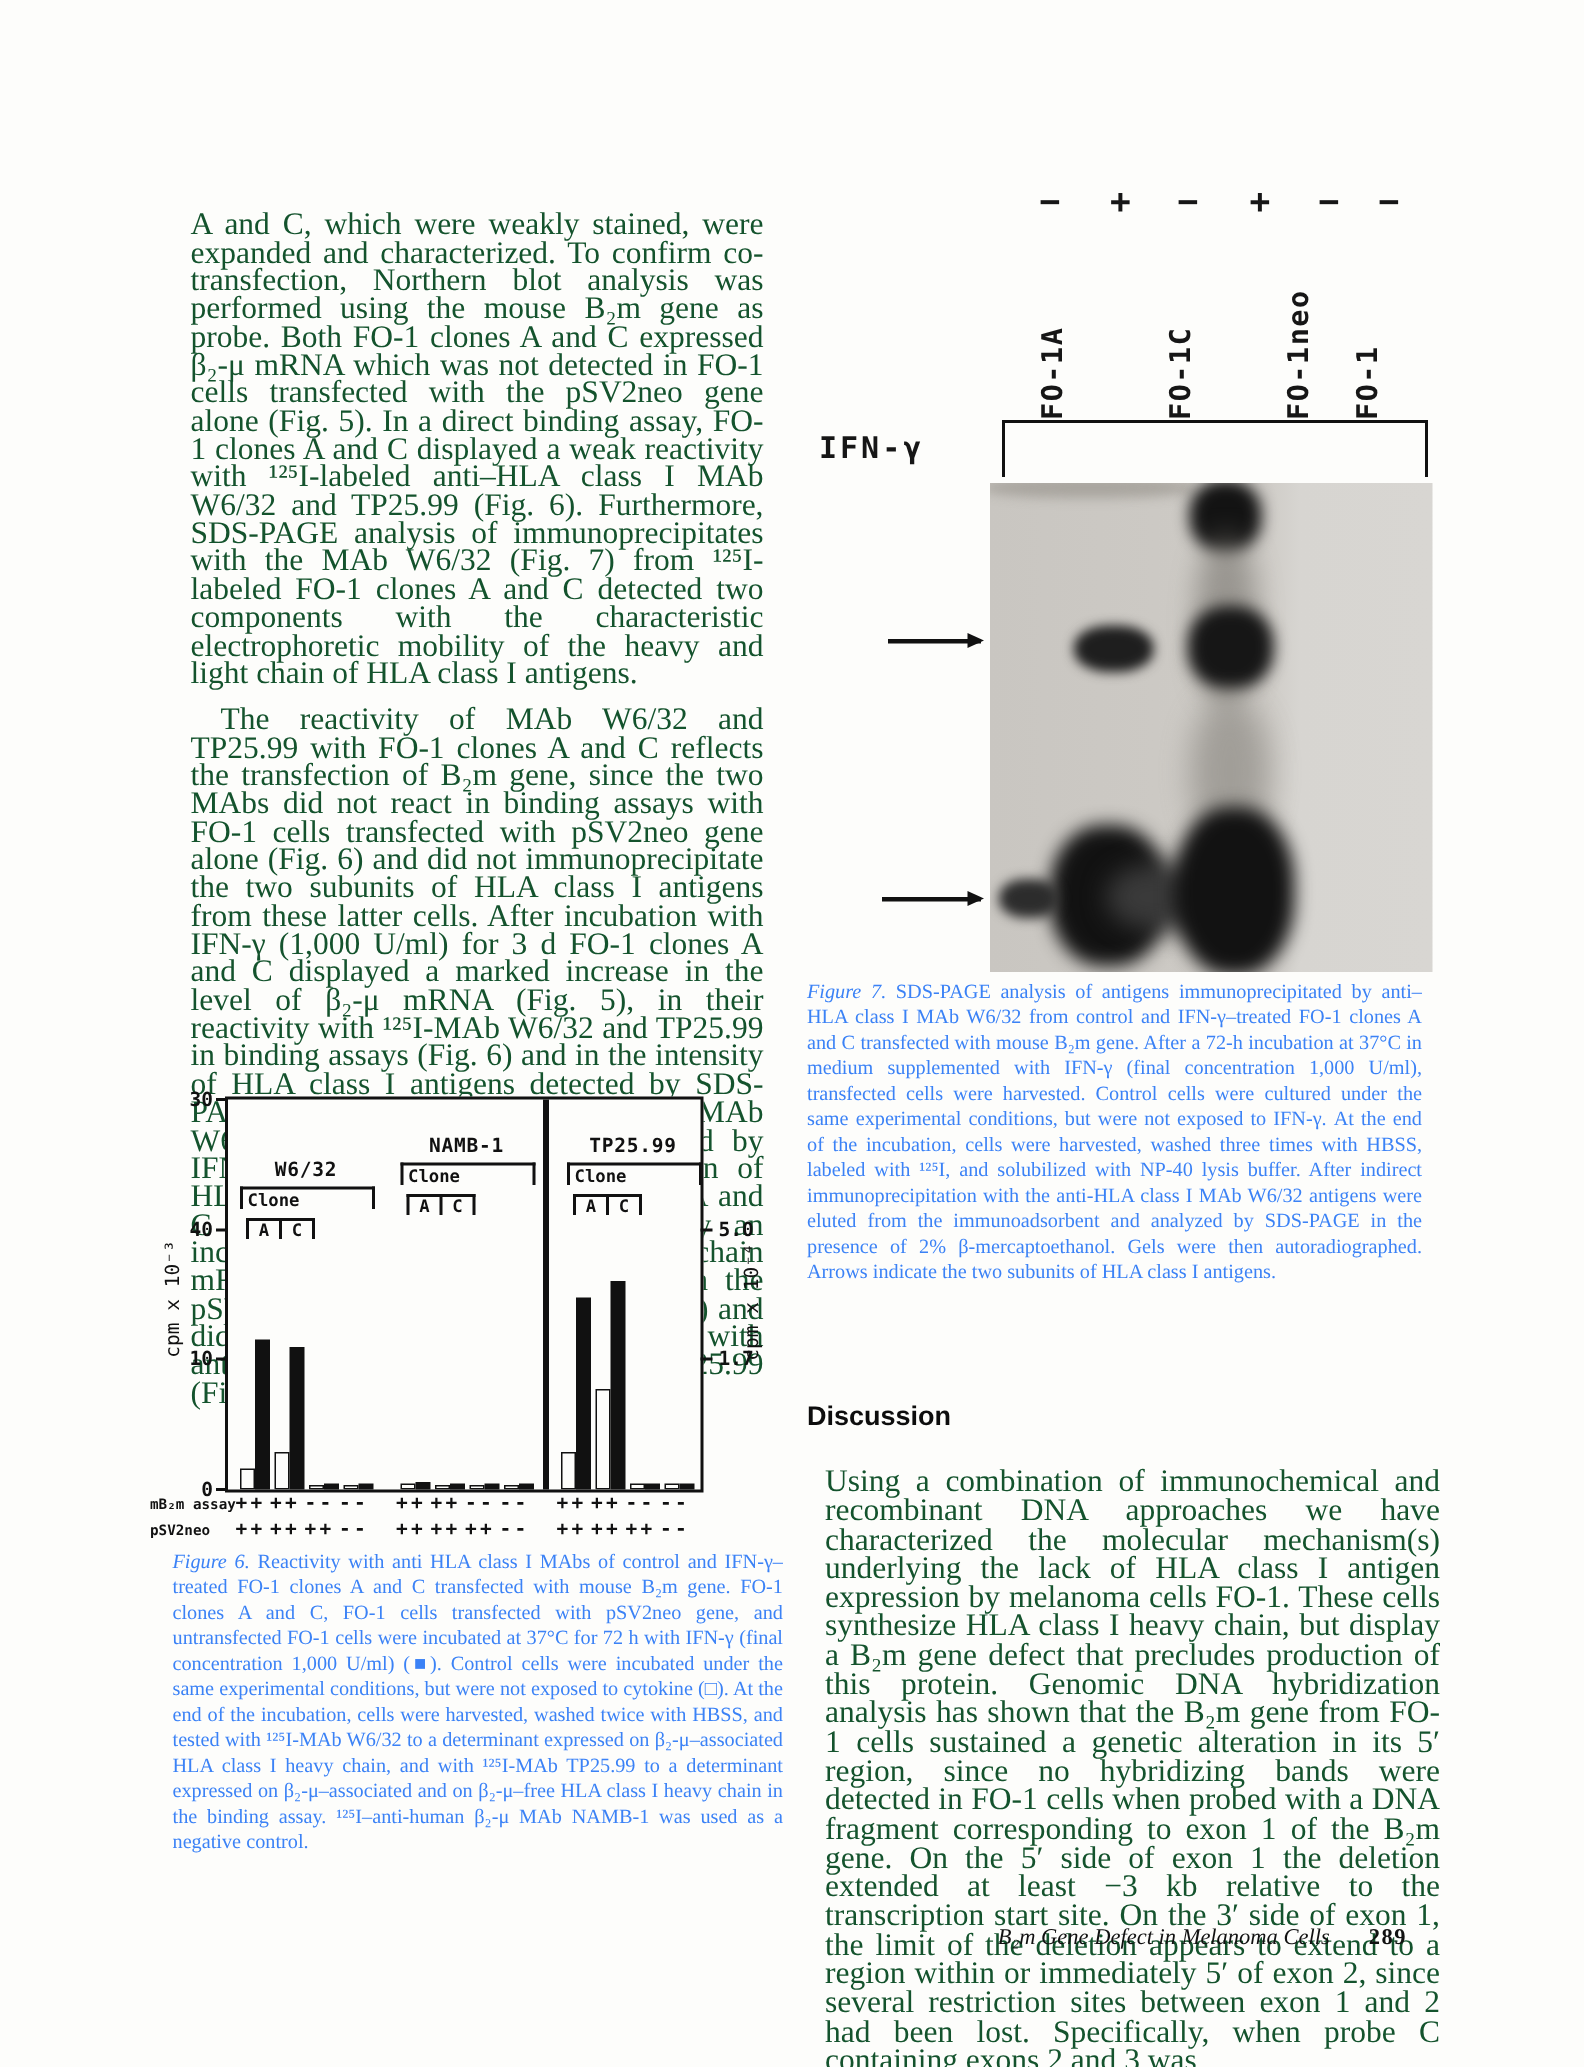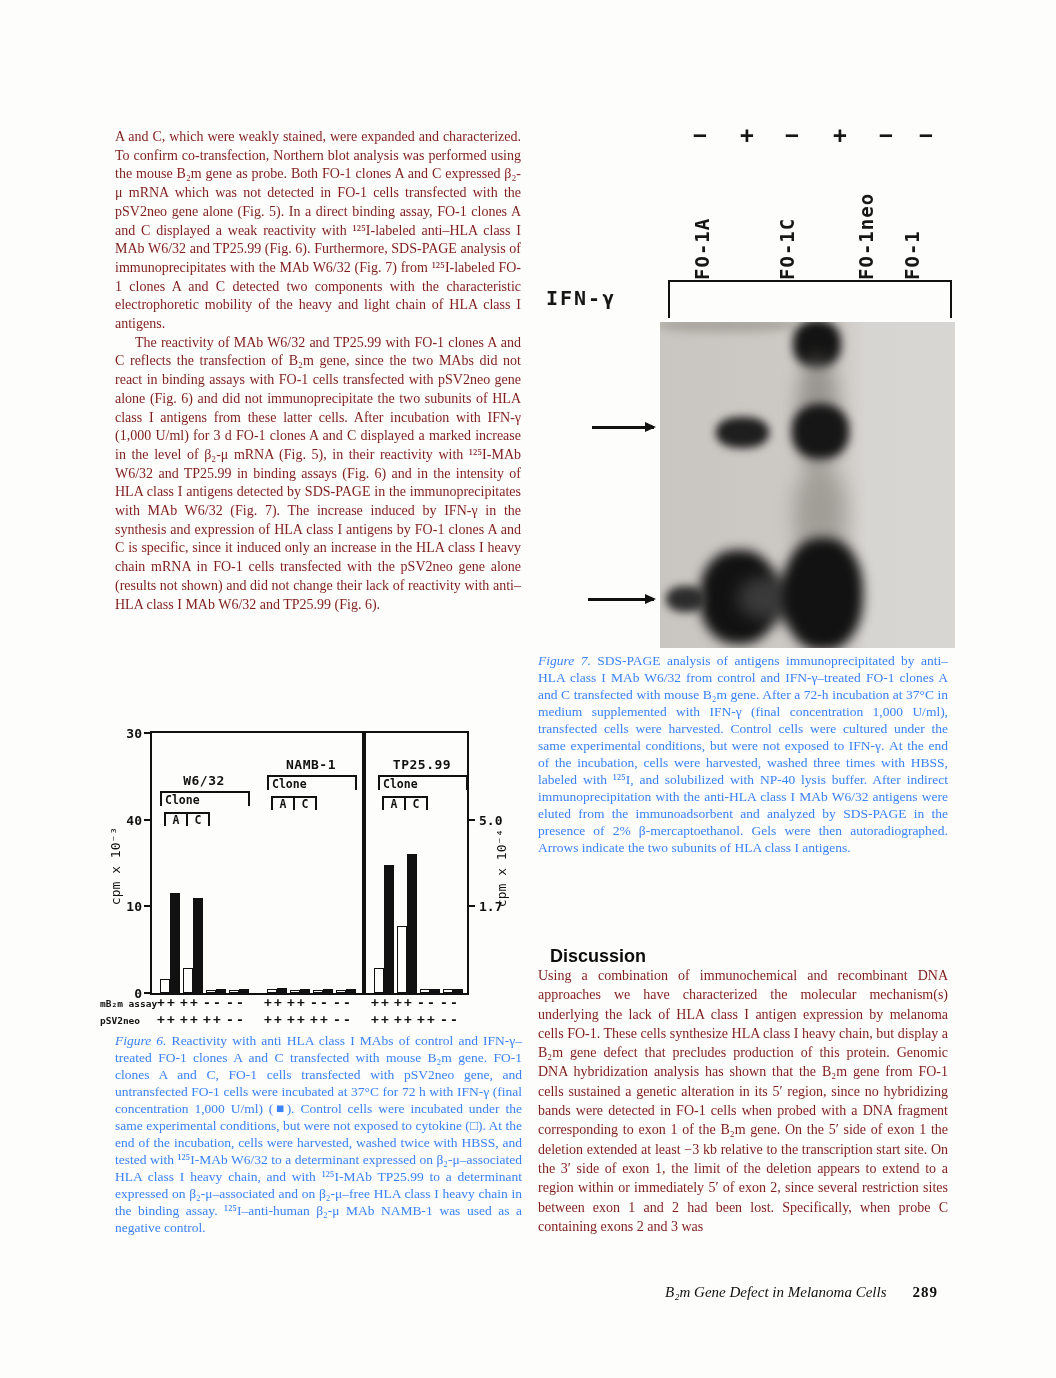--- a/index.html
+++ b/index.html
@@ -1,25 +1,25 @@
 <!DOCTYPE html>
 <html><head>
 <meta charset="utf-8">
 <style>
   html,body{margin:0;padding:0;}
   body{width:1056px;height:1378px;position:relative;background:#fdfdfb;color:#111;
        font-family:"Liberation Serif", serif;}
   .abs{position:absolute;}
 
   
-  .body-text{font-size:14px;line-height:18.7px;text-align:justify;margin:0;color:#7f1d1d;}
+  .body-text{font-size:21px;line-height:18.7px;text-align:justify;margin:12px;color:#14532d;}
   .indent{text-indent:20px;}
   .caption{font-size:13.5px;line-height:17px;text-align:justify;color:#3b82f6;}
   .cap-label{font-style:italic;}
-  .disc-head{font-family:"Liberation Sans", sans-serif;font-weight:bold;font-size:18px;margin:12px;color:#0d0d0d;}
+  .disc-head{font-family:"Liberation Sans", sans-serif;font-weight:bold;font-size:18px;margin:0;color:#0d0d0d;}
   .footer-line{font-size:15px;text-align:right;}
   .running-title{font-style:italic;}
   .page-num{font-weight:bold;margin-left:26px;letter-spacing:1px;}
 
   
   .fig6{left:100px;top:723px;width:432px;height:312px;}
   .plot{position:absolute;left:50px;top:8px;width:315px;height:260px;
         border-left:2px solid #111;border-bottom:2px solid #111;border-top:2px solid #111;border-right:2px solid #111;
         background:#fdfdfb;}
   .divider{position:absolute;left:210px;top:0;width:4px;height:100%;background:#111;}

